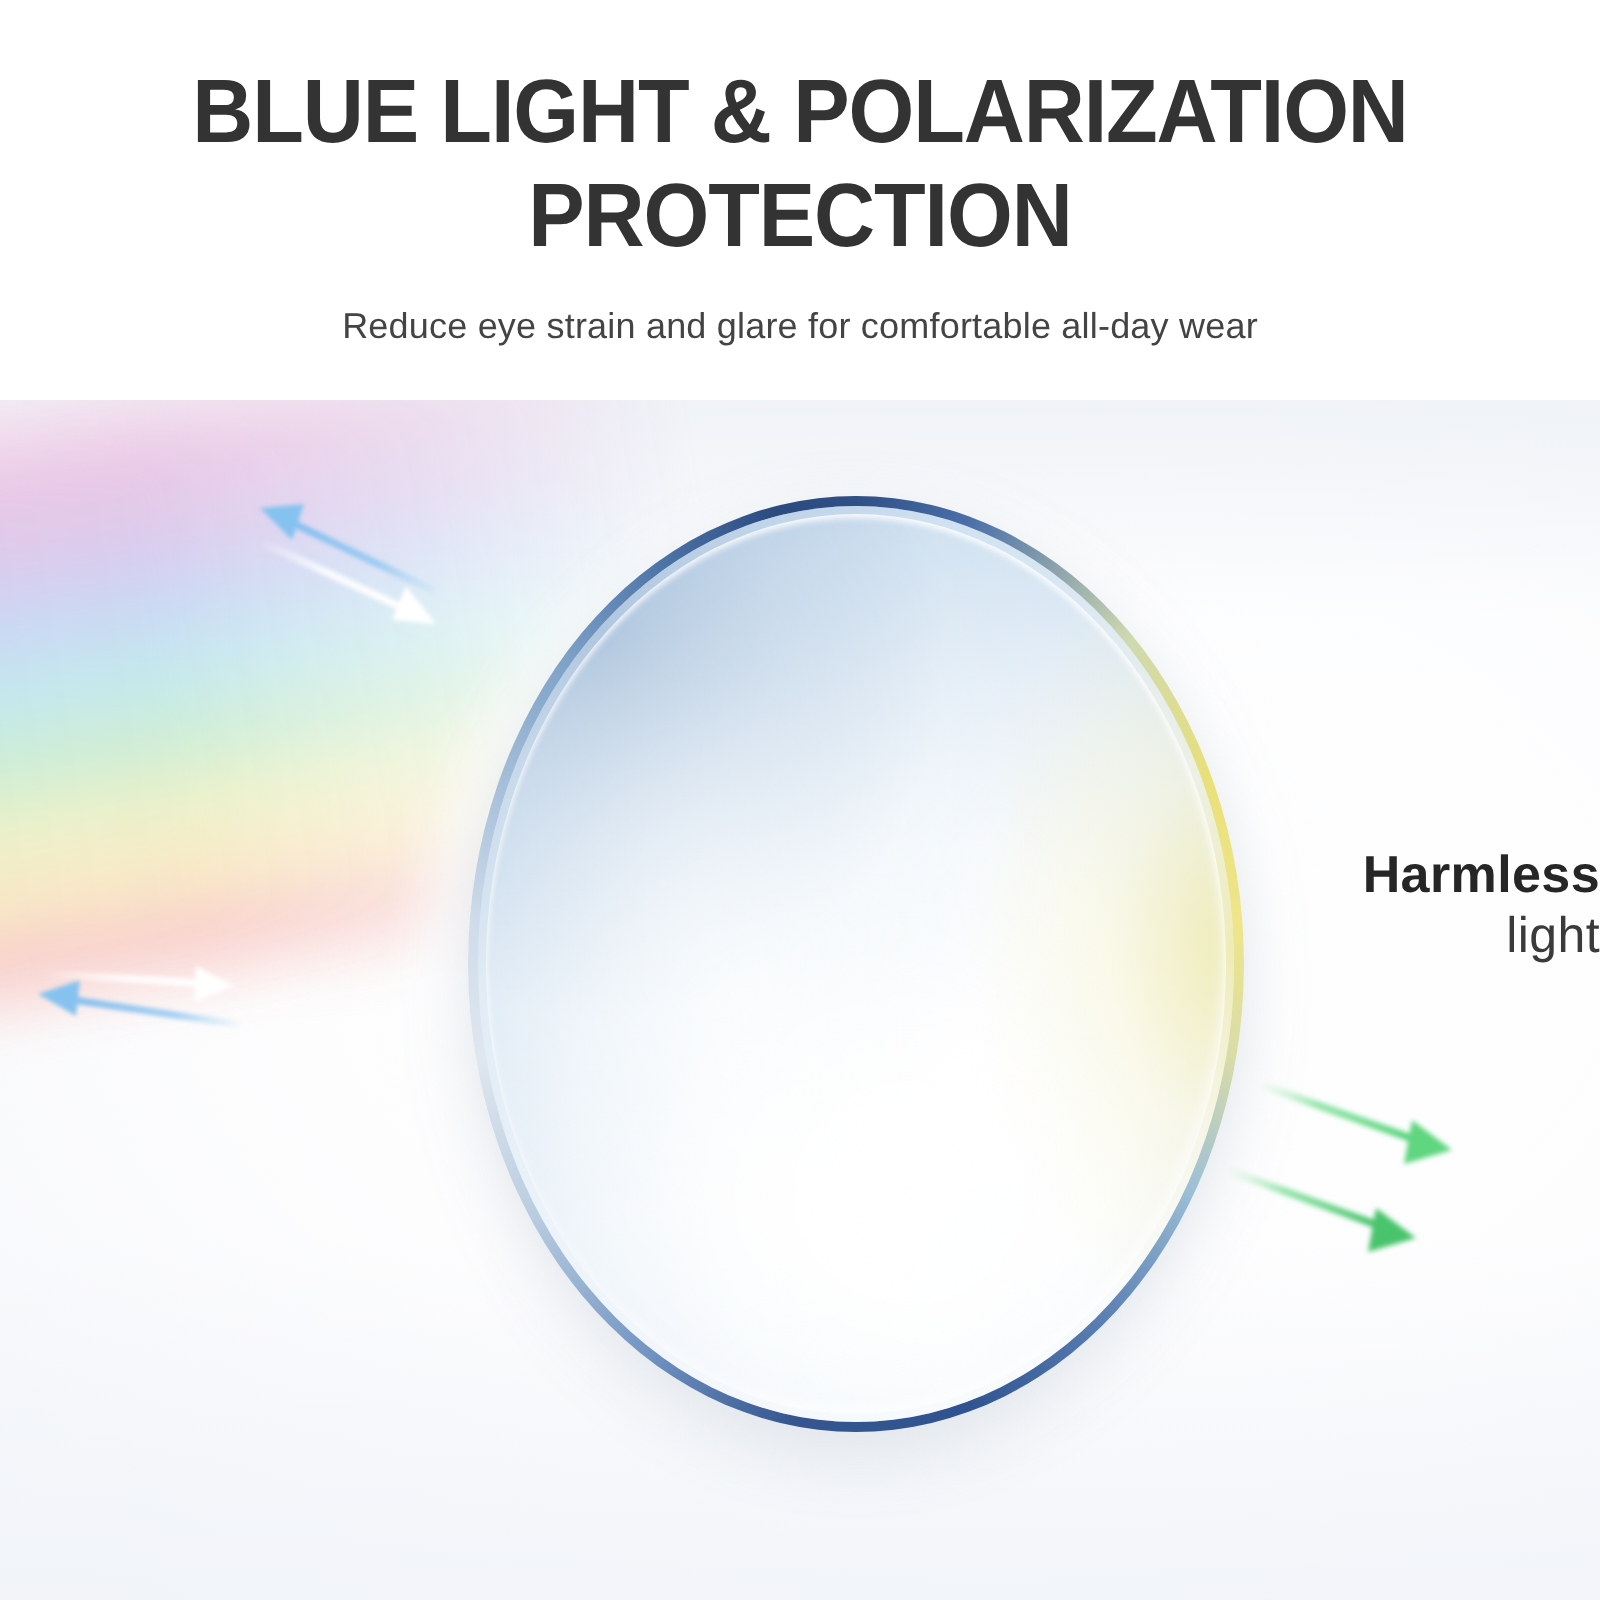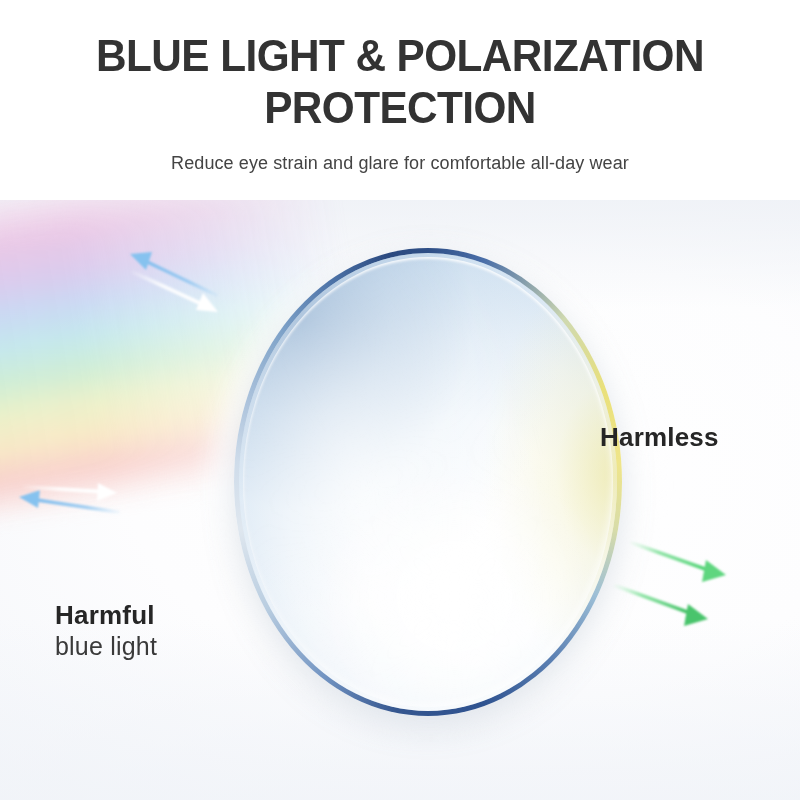--- a/index.html
+++ b/index.html
@@ -260,21 +260,21 @@
     pointer-events: none;
   }
 
   
   .arrow-svg { position: absolute; overflow: visible; z-index: 25; }
 
   
   .label {
     position: absolute;
     z-index: 30;
-    text-align: left;
+    text-align: right;
     color: #2b2b2b;
     line-height: 1.16;
   }
   .label .strong {
     display: block;
     font-weight: 700;
     font-size: 26px;
     letter-spacing: 0.2px;
     color: #262626;
   }
@@ -385,21 +385,18 @@
         <polygon points="726,375 702,382 706,360" fill="#5fd67f"></polygon>
       </g>
       <g filter="url(#softBlur2)">
         <line x1="616" y1="386" x2="690" y2="413" stroke="url(#gGreen2)" stroke-width="3.6" stroke-linecap="round"></line>
         <polygon points="708,419 684,426 688,404" fill="#4ac46c"></polygon>
       </g>
     </svg>
 
     <div class="label label-harmless">
       <span class="strong">Harmless</span>
+      <span class="light">light</span>
     </div>
 
-    <div class="label label-harmful">
-      <span class="strong">Harmful</span>
-      <span class="light">blue light</span>
-    </div>
 
   </div>
 </div>
 
 </body></html>

